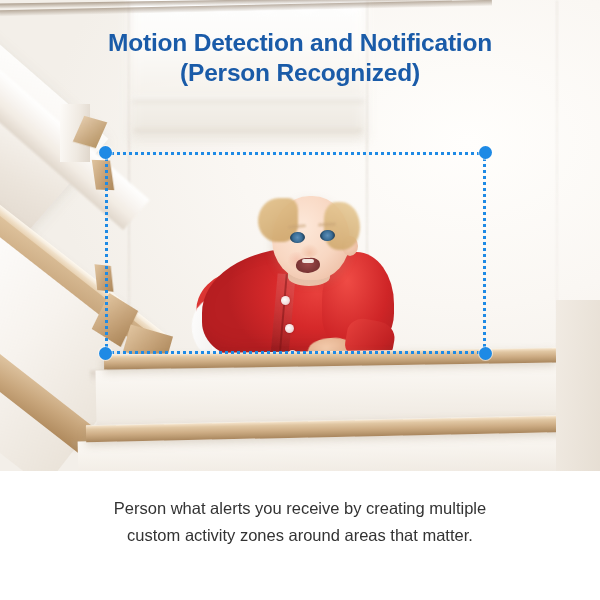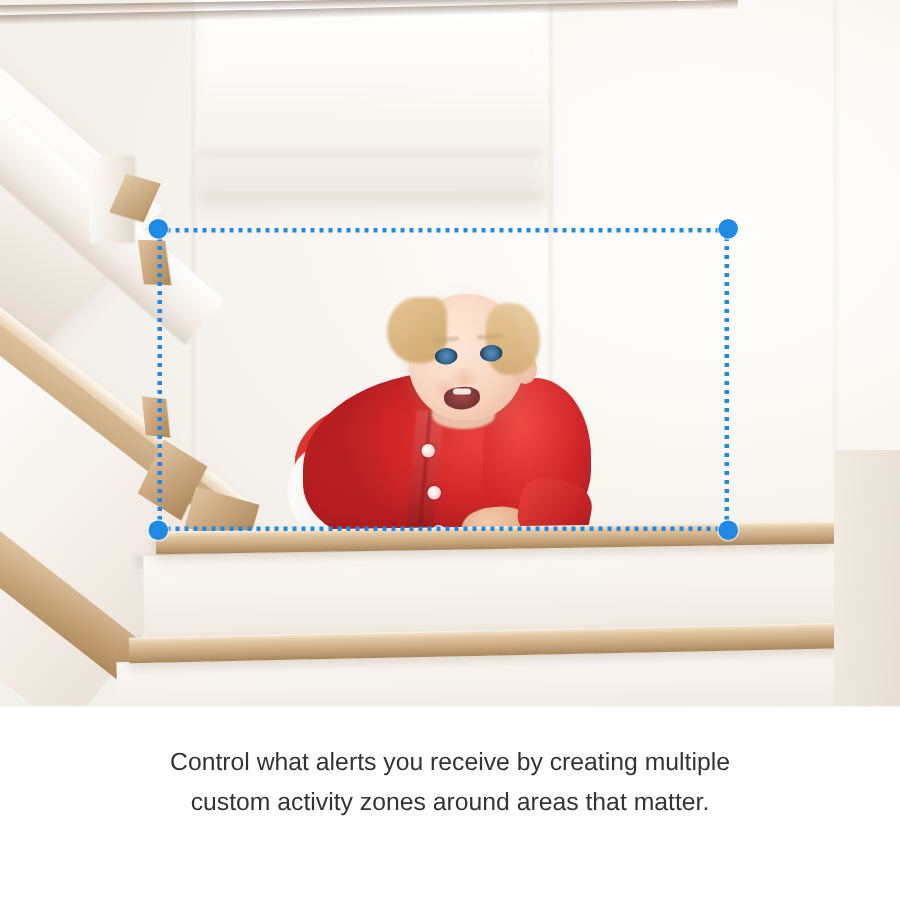--- a/index.html
+++ b/index.html
@@ -516,19 +516,23 @@
       <div class="d-edge top"></div>
       <div class="d-edge right"></div>
       <div class="d-edge bottom"></div>
       <div class="d-edge left"></div>
       <div class="handle tl"></div>
       <div class="handle tr"></div>
       <div class="handle bl"></div>
       <div class="handle br"></div>
     </div>
 
+    <div class="heading">
+      <span>Motion Detection and Notification</span>
+      <span class="l2">(Person Recognized)</span>
+    </div>
   </div>
 
   <div class="caption-area">
-    <div class="caption">Control what alerts you receive by creating multiple custom activity zones around areas that matter.</div>
+    <div class="caption">Person what alerts you receive by creating multiple custom activity zones around areas that matter.</div>
   </div>
 
 </div>
 
 </body></html>

